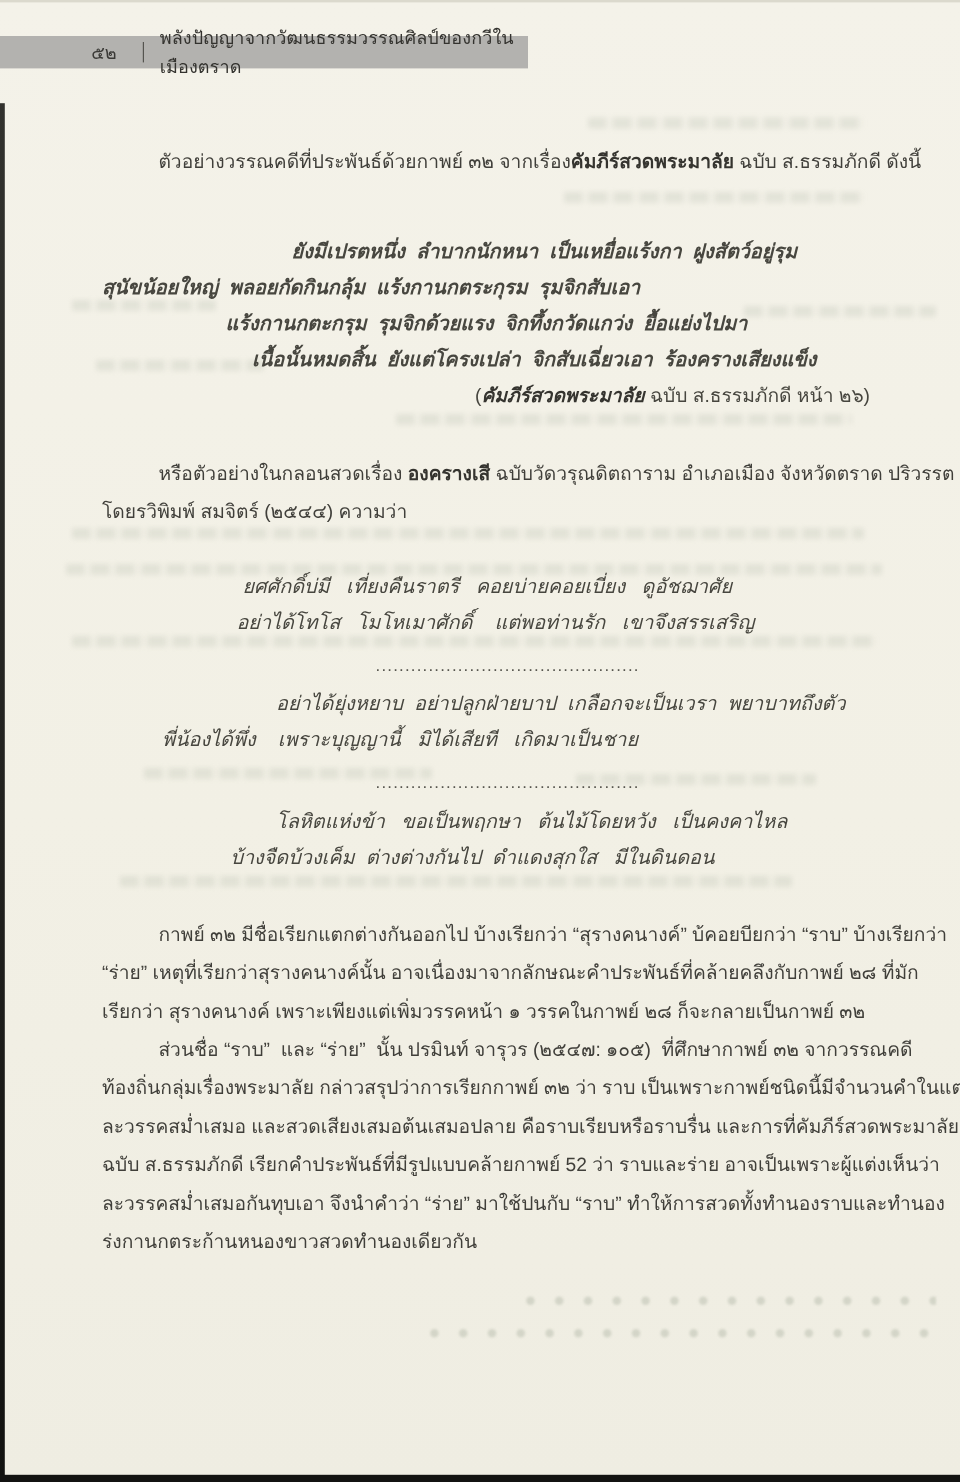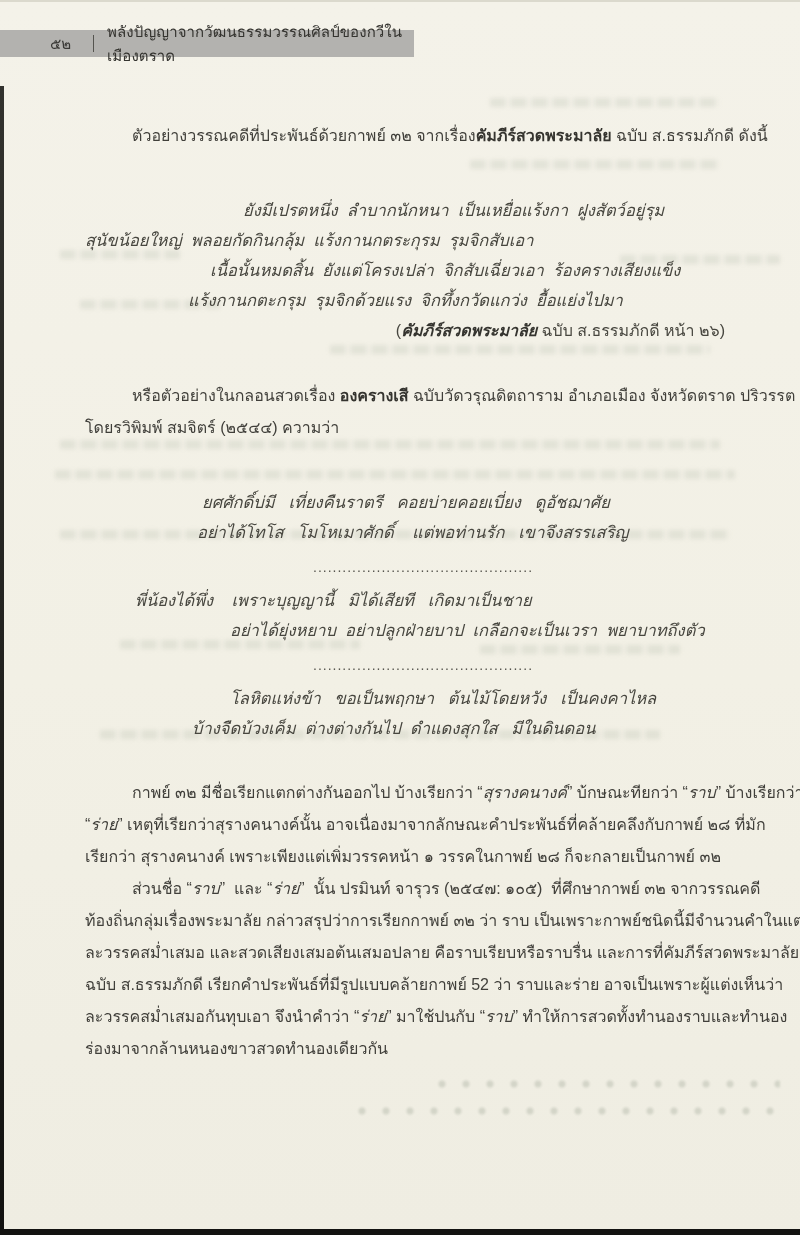--- a/index.html
+++ b/index.html
@@ -18,44 +18,44 @@
   .edge-bottom{position:absolute;left:0;right:0;bottom:0;height:6px;background:#131311;}
   
   .ghost{position:absolute;pointer-events:none;border-radius:2px;filter:blur(2px);
     background:repeating-linear-gradient(90deg,rgba(143,155,136,.16) 0 15px,rgba(143,155,136,.03) 15px 21px);}
   .ghost-dots{position:absolute;pointer-events:none;height:12px;filter:blur(1px);
     background-image:radial-gradient(circle,rgba(132,144,124,.26) 0 3px,transparent 4px);
     background-size:24px 12px;background-repeat:repeat-x;}
   
   .header-band{
     position:absolute;left:0;top:30px;width:414px;height:27px;
-    background:#b3b2af;display:flex;align-items:center;
+    background:#b3b2af;display:flex;align-items:center;padding-left:26px;
   }
   .page-num{margin-left:50px;font-size:15px;color:#3a3936;}
   .header-divider{width:1px;height:17px;background:#55544f;margin:0 13px 0 22px;}
   .header-title{font-size:15px;color:#34332f;letter-spacing:.1px;}
   
   .main{position:absolute;left:85px;top:120px;width:640px;}
   .line{line-height:32px;font-size:16px;white-space:pre;}
   .para .line:first-child{text-indent:47px;}
   .seg-n{font-style:normal;font-weight:normal;}
   .seg-b{font-weight:bold;color:#35342f;}
-  .seg-i{font-style:italic;text-align:right;}
+  .seg-i{text-align:right;}
   .seg-bi{font-weight:bold;font-style:italic;color:#35342f;}
   
   .poem .line{font-style:italic;color:#47463f;font-size:16.5px;line-height:30px;}
-  .poem1{margin-top:43px;}
+  .poem1{margin-top:43px;font-weight:bold;}
   .poem1 .l0{margin-left:158px;}
   .poem1 .l1{}
   .poem1 .l2{margin-left:125px;}
   .poem1 .l3{margin-left:103px;}
   .citation{text-align:right;}
   .citation .line{font-size:16px;line-height:32px;}
   .para2{margin-top:33px;}
-  .poem2{margin-top:43px;}
+  .poem2{margin-top:30px;}
   .stanza0 .l0{margin-left:117px;}
   .stanza0 .l1{margin-left:112px;}
   .stanza1 .l0{margin-left:145px;}
   .stanza1 .l1{margin-left:50px;}
   .stanza2 .l0{margin-left:145px;}
   .stanza2 .l1{margin-left:107px;}
   .dots{margin:6px 0 4px 228px;line-height:28px;font-size:14px;color:#56554e;letter-spacing:1px;}
   .para3{margin-top:34px;}
   .para4{margin-top:0;}
 </style>
@@ -91,59 +91,59 @@
 
   <div class="main">
 
     <div class="para para1">
         <div class="line l0"><span class="seg-n">ตัวอย่างวรรณคดีที่ประพันธ์ด้วยกาพย์ ๓๒ จากเรื่อง</span><span class="seg-b">คัมภีร์สวดพระมาลัย</span><span class="seg-n"> ฉบับ ส.ธรรมภักดี ดังนี้</span></div>
       </div>
 
     <div class="poem poem1">
         <div class="line l0">ยังมีเปรตหนึ่ง  ลำบากนักหนา  เป็นเหยื่อแร้งกา  ฝูงสัตว์อยู่รุม</div>
         <div class="line l1">สุนัขน้อยใหญ่  พลอยกัดกินกลุ้ม  แร้งกานกตระกุรม  รุมจิกสับเอา</div>
+        <div class="line l3">แร้งกานกตะกรุม  รุมจิกด้วยแรง  จิกทึ้งกวัดแกว่ง  ยื้อแย่งไปมา</div>
         <div class="line l2">เนื้อนั้นหมดสิ้น  ยังแต่โครงเปล่า  จิกสับเฉี่ยวเอา  ร้องครางเสียงแข็ง</div>
-        <div class="line l3">แร้งกานกตะกรุม  รุมจิกด้วยแรง  จิกทึ้งกวัดแกว่ง  ยื้อแย่งไปมา</div>
       </div>
 
     <div class="poem citation">
         <div class="line l0"><span class="seg-n">(</span><span class="seg-bi">คัมภีร์สวดพระมาลัย</span><span class="seg-n"> ฉบับ ส.ธรรมภักดี หน้า ๒๖)</span></div>
       </div>
 
     <div class="para para2">
         <div class="line l0"><span class="seg-n">หรือตัวอย่างในกลอนสวดเรื่อง </span><span class="seg-b">องครางเสี</span><span class="seg-n"> ฉบับวัดวรุณดิตถาราม อำเภอเมือง จังหวัดตราด ปริวรรต</span></div>
         <div class="line l1"><span class="seg-n">โดยรวิพิมพ์ สมจิตร์ (๒๕๔๔) ความว่า</span></div>
       </div>
 
     <div class="poem2">
       <div class="poem stanza0">
           <div class="line l0">ยศศักดิ์บ่มี   เที่ยงคืนราตรี   คอยบ่ายคอยเบี่ยง   ดูอัชฌาศัย</div>
           <div class="line l1">อย่าได้โทโส   โมโหเมาศักดิ์    แต่พอท่านรัก   เขาจึงสรรเสริญ</div>
         </div>
       <div class="dots">.............................................</div>
       <div class="poem stanza1">
+          <div class="line l0">อย่าได้ยุ่งหยาบ  อย่าปลูกฝ่ายบาป  เกลือกจะเป็นเวรา  พยาบาทถึงตัว</div>
           <div class="line l1">พี่น้องได้พึ่ง    เพราะบุญญานี้   มิได้เสียที   เกิดมาเป็นชาย</div>
-          <div class="line l0">อย่าได้ยุ่งหยาบ  อย่าปลูกฝ่ายบาป  เกลือกจะเป็นเวรา  พยาบาทถึงตัว</div>
         </div>
       <div class="dots">.............................................</div>
       <div class="poem stanza2">
           <div class="line l0">โลหิตแห่งข้า   ขอเป็นพฤกษา   ต้นไม้โดยหวัง   เป็นคงคาไหล</div>
           <div class="line l1">บ้างจืดบ้วงเค็ม  ต่างต่างกันไป  ดำแดงสุกใส   มีในดินดอน</div>
         </div>
     </div>
 
     <div class="para para3">
-        <div class="line l0"><span class="seg-n">กาพย์ ๓๒ มีชื่อเรียกแตกต่างกันออกไป บ้างเรียกว่า “</span><span class="seg-i">สุรางคนางค์</span><span class="seg-n">” บ้กษณะทียกว่า “</span><span class="seg-i">ราบ</span><span class="seg-n">” บ้างเรียกว่า</span></div>
+        <div class="line l0"><span class="seg-n">กาพย์ ๓๒ มีชื่อเรียกแตกต่างกันออกไป บ้างเรียกว่า “</span><span class="seg-i">สุรางคนางค์</span><span class="seg-n">” บ้คอยบียกว่า “</span><span class="seg-i">ราบ</span><span class="seg-n">” บ้างเรียกว่า</span></div>
         <div class="line l1"><span class="seg-n">“</span><span class="seg-i">ร่าย</span><span class="seg-n">” เหตุที่เรียกว่าสุรางคนางค์นั้น อาจเนื่องมาจากลักษณะคำประพันธ์ที่คล้ายคลึงกับกาพย์ ๒๘ ที่มัก</span></div>
         <div class="line l2"><span class="seg-n">เรียกว่า สุรางคนางค์ เพราะเพียงแต่เพิ่มวรรคหน้า ๑ วรรคในกาพย์ ๒๘ ก็จะกลายเป็นกาพย์ ๓๒</span></div>
       </div>
 
     <div class="para para4">
         <div class="line l0"><span class="seg-n">ส่วนชื่อ “</span><span class="seg-i">ราบ</span><span class="seg-n">”  และ “</span><span class="seg-i">ร่าย</span><span class="seg-n">”  นั้น ปรมินท์ จารุวร (๒๕๔๗: ๑๐๕)  ที่ศึกษากาพย์ ๓๒ จากวรรณคดี</span></div>
         <div class="line l1"><span class="seg-n">ท้องถิ่นกลุ่มเรื่องพระมาลัย กล่าวสรุปว่าการเรียกกาพย์ ๓๒ ว่า ราบ เป็นเพราะกาพย์ชนิดนี้มีจำนวนคำในแต่</span></div>
         <div class="line l2"><span class="seg-n">ละวรรคสม่ำเสมอ และสวดเสียงเสมอต้นเสมอปลาย คือราบเรียบหรือราบรื่น และการที่คัมภีร์สวดพระมาลัย</span></div>
         <div class="line l3"><span class="seg-n">ฉบับ ส.ธรรมภักดี เรียกคำประพันธ์ที่มีรูปแบบคล้ายกาพย์ 52 ว่า ราบและร่าย อาจเป็นเพราะผู้แต่งเห็นว่า</span></div>
         <div class="line l5"><span class="seg-n">ละวรรคสม่ำเสมอกันทุบเอา จึงนำคำว่า “</span><span class="seg-i">ร่าย</span><span class="seg-n">” มาใช้ปนกับ “</span><span class="seg-i">ราบ</span><span class="seg-n">” ทำให้การสวดทั้งทำนองราบและทำนอง</span></div>
-        <div class="line l6"><span class="seg-n">ร่องมาจากล้านหนองขาวสวดทำนองเดียวกัน</span></div>
+        <div class="line l6"><span class="seg-n">ร่งกานกตระก้านหนองขาวสวดทำนองเดียวกัน</span></div>
       </div>
 
   </div>
 </div>
 
 </body></html>

